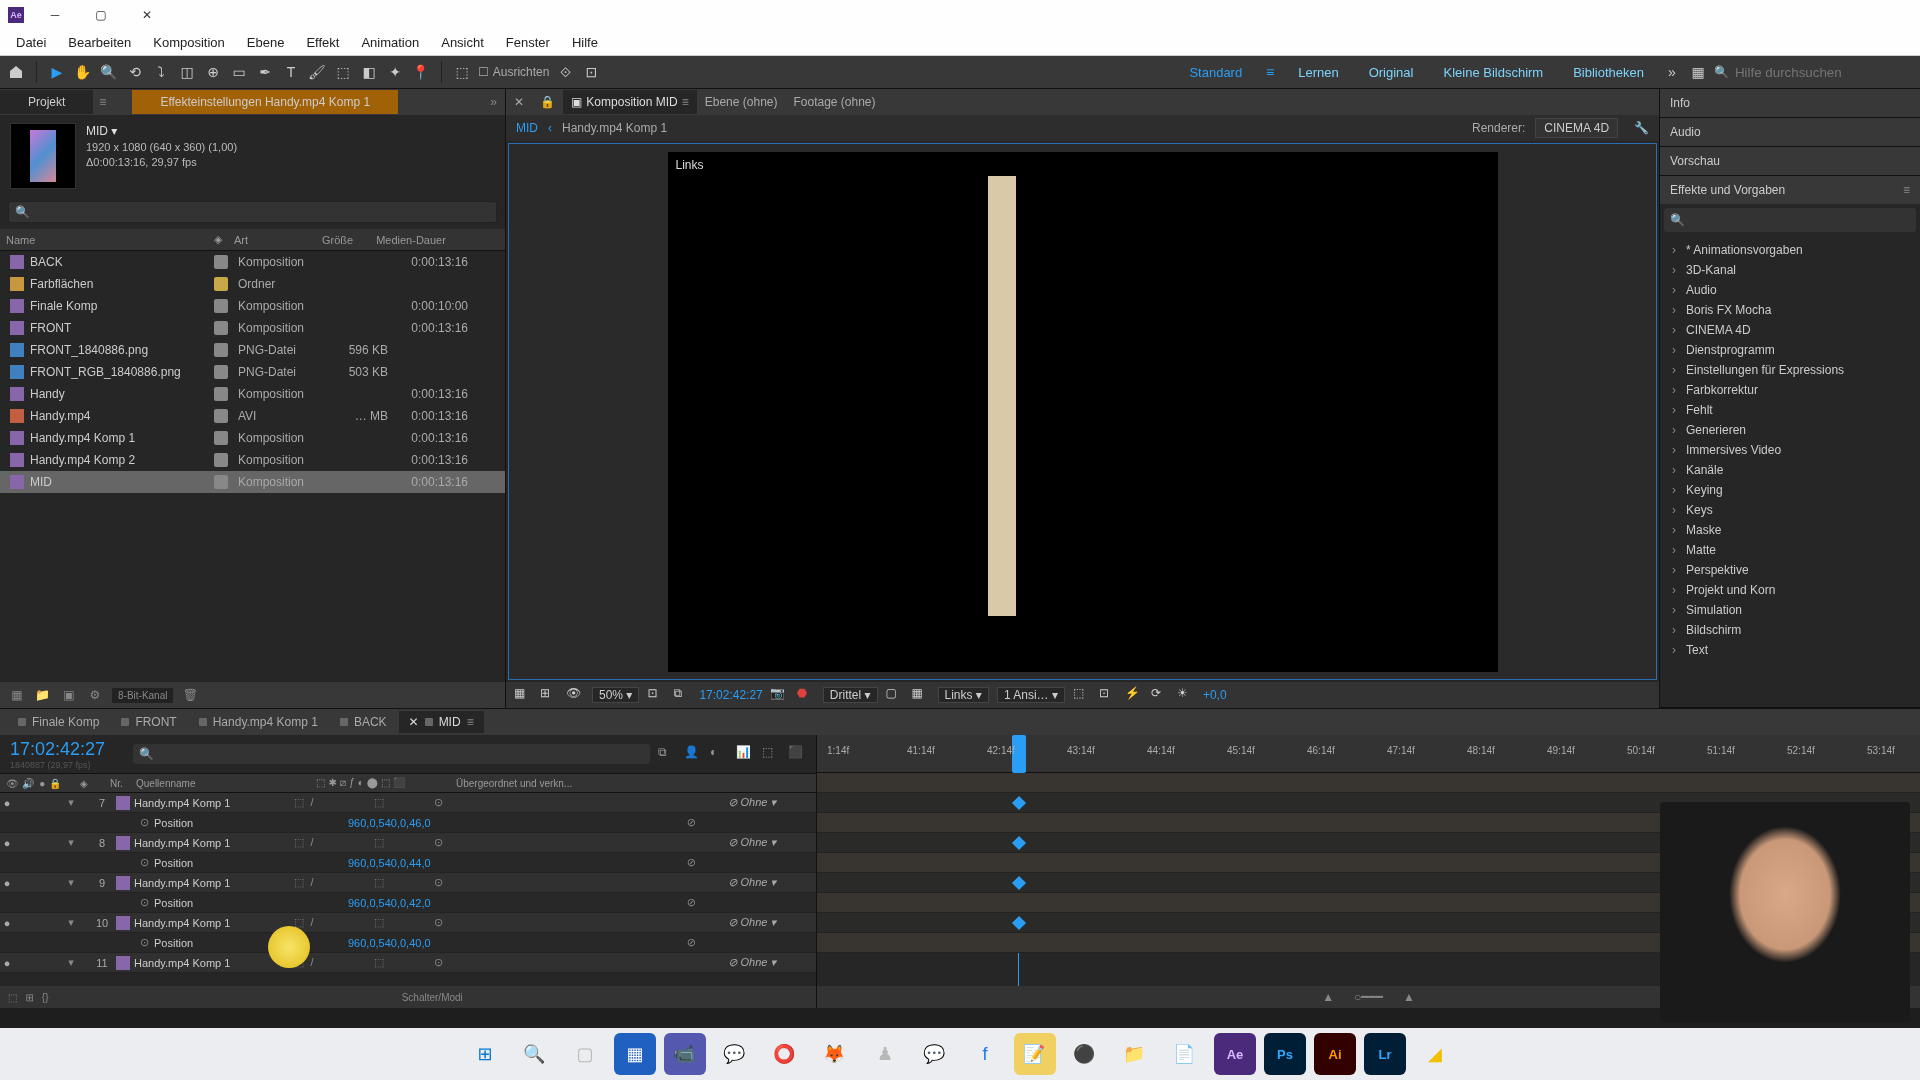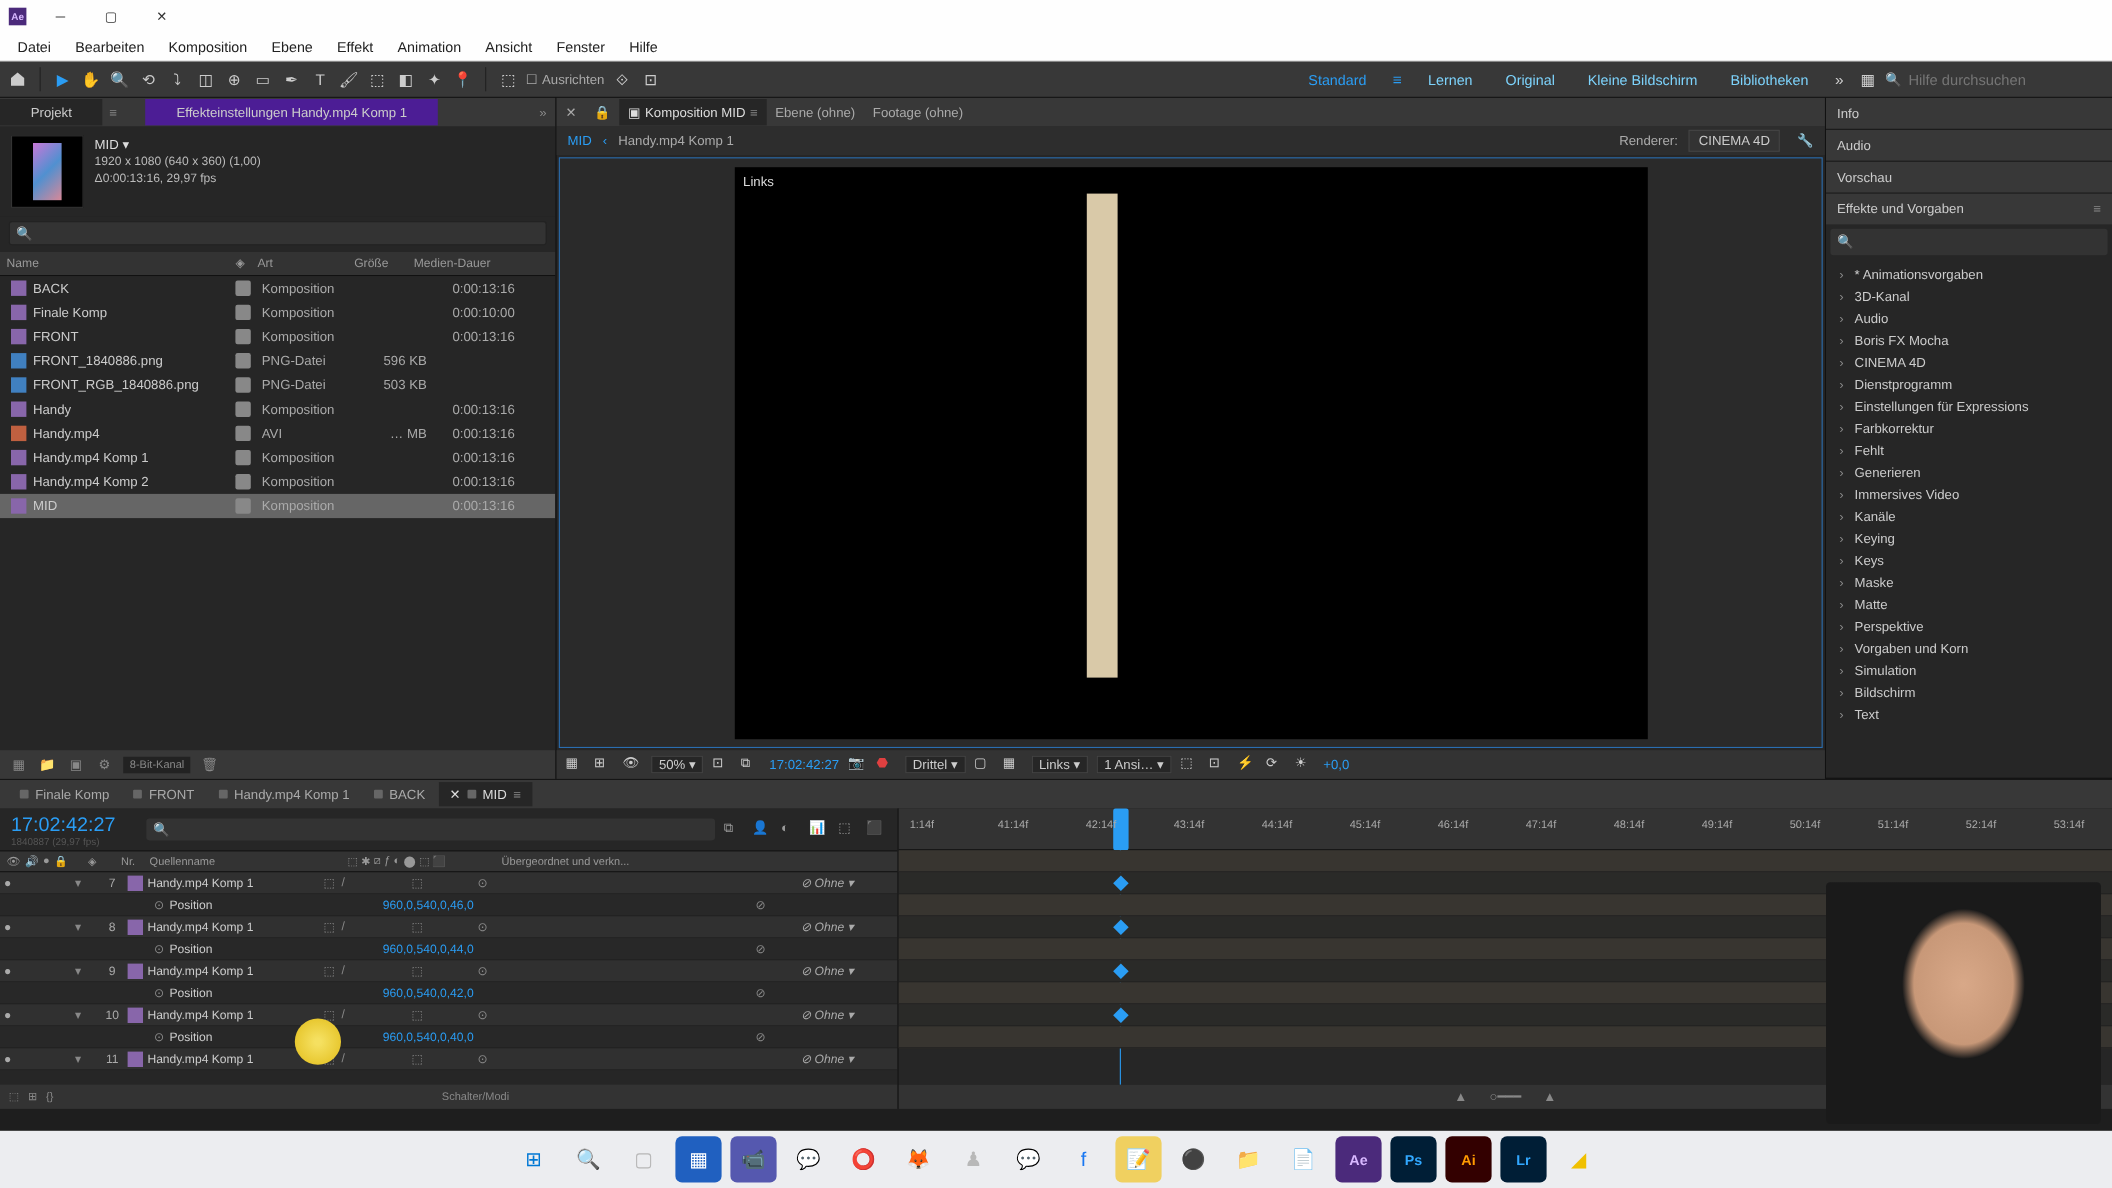--- a/index.html
+++ b/index.html
@@ -177,21 +177,21 @@
   </div>
 </div>
 
 <div class="main">
 
   <div class="left-col">
     <div class="panel-tabs">
       <div class="ptab active">Projekt</div>
       <div class="ptab-menu">≡</div>
       <div style="width:20px"></div>
-      <div class="ptab" style="background:#4c1d95">Effekteinstellungen Handy.mp4 Komp 1</div>
+      <div class="ptab" style="background:#a16207">Effekteinstellungen Handy.mp4 Komp 1</div>
       <div class="closer">»</div>
     </div>
     <div class="proj-head">
       <div class="proj-thumb">
           <div></div>
         </div>
       <div class="proj-info">
         <div class="pname"><span>MID</span> ▾</div>
         <div>1920 x 1080 (640 x 360) (1,00)</div>
         <div>Δ0:00:13:16, 29,97 fps</div>
@@ -208,20 +208,28 @@
       <div style="width:90px;text-align:center">Medien-Dauer</div>
     </div>
     <div class="proj-list" id="proj-list">
         <div class="proj-row">
           <div class="ricon "></div>
           <div class="rname">BACK</div>
           <div class="rdot "></div>
           <div class="rart">Komposition</div>
           <div class="rsize"></div>
           <div class="rdur">0:00:13:16</div>
+        </div>
+        <div class="proj-row">
+          <div class="ricon folder"></div>
+          <div class="rname">Farbflächen</div>
+          <div class="rdot y"></div>
+          <div class="rart">Ordner</div>
+          <div class="rsize"></div>
+          <div class="rdur"></div>
         </div>
         <div class="proj-row">
           <div class="ricon "></div>
           <div class="rname">Finale Komp</div>
           <div class="rdot "></div>
           <div class="rart">Komposition</div>
           <div class="rsize"></div>
           <div class="rdur">0:00:10:00</div>
         </div>
         <div class="proj-row">
@@ -429,21 +437,21 @@
           <div class="eff-cat">
             <span class="chev">›</span>
             <span>Matte</span>
           </div>
           <div class="eff-cat">
             <span class="chev">›</span>
             <span>Perspektive</span>
           </div>
           <div class="eff-cat">
             <span class="chev">›</span>
-            <span>Vorgaben und Korn</span>
+            <span>Projekt und Korn</span>
           </div>
           <div class="eff-cat">
             <span class="chev">›</span>
             <span>Simulation</span>
           </div>
           <div class="eff-cat">
             <span class="chev">›</span>
             <span>Bildschirm</span>
           </div>
           <div class="eff-cat">

